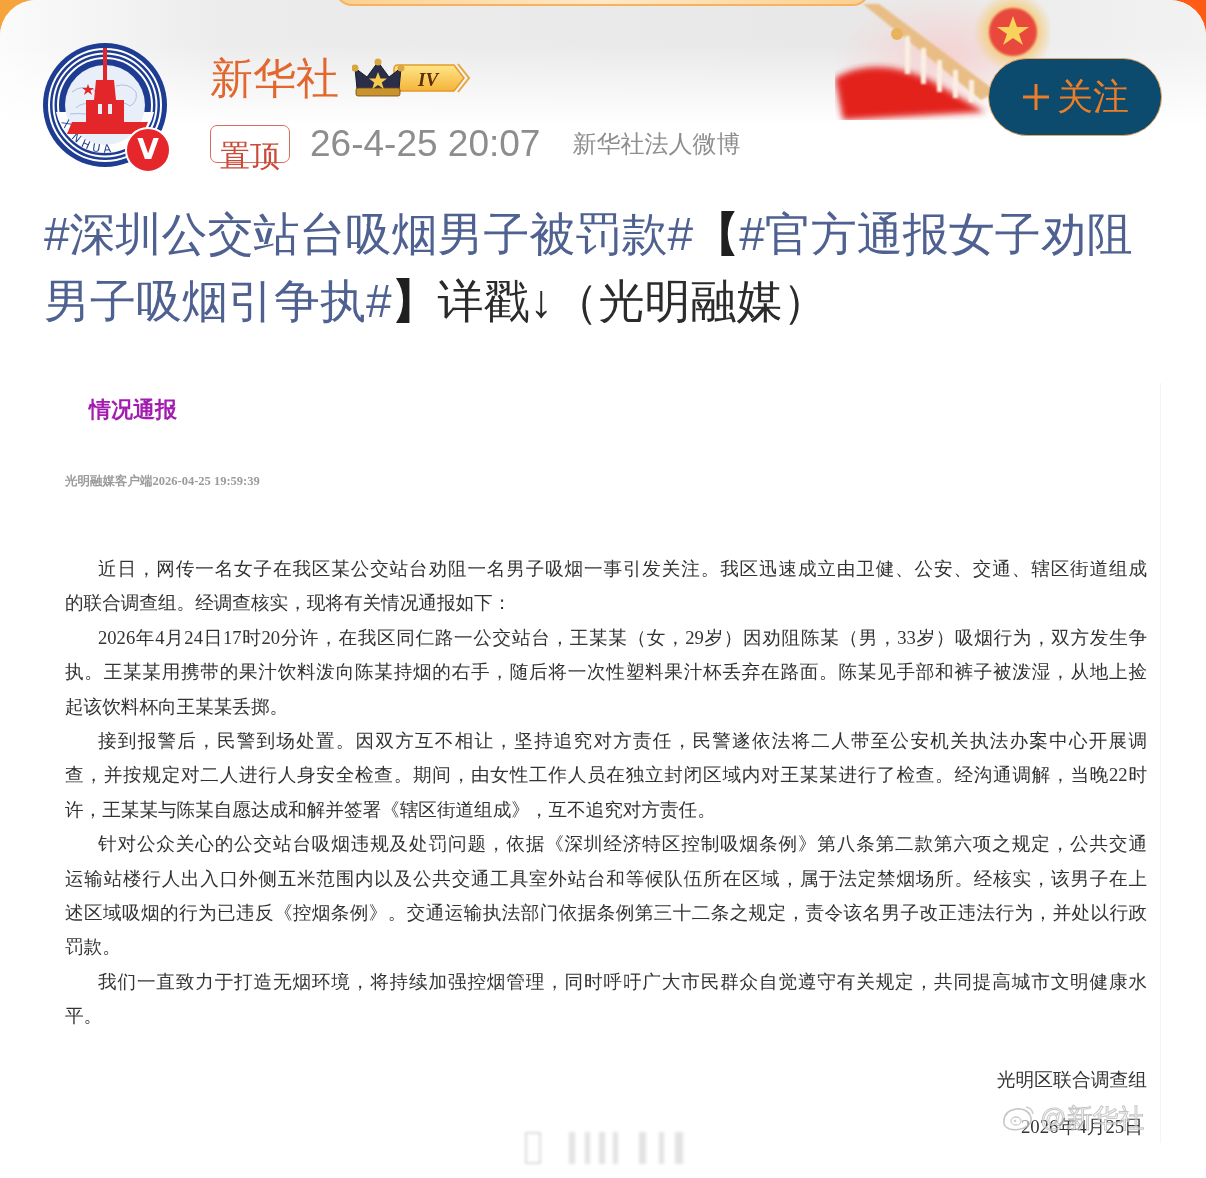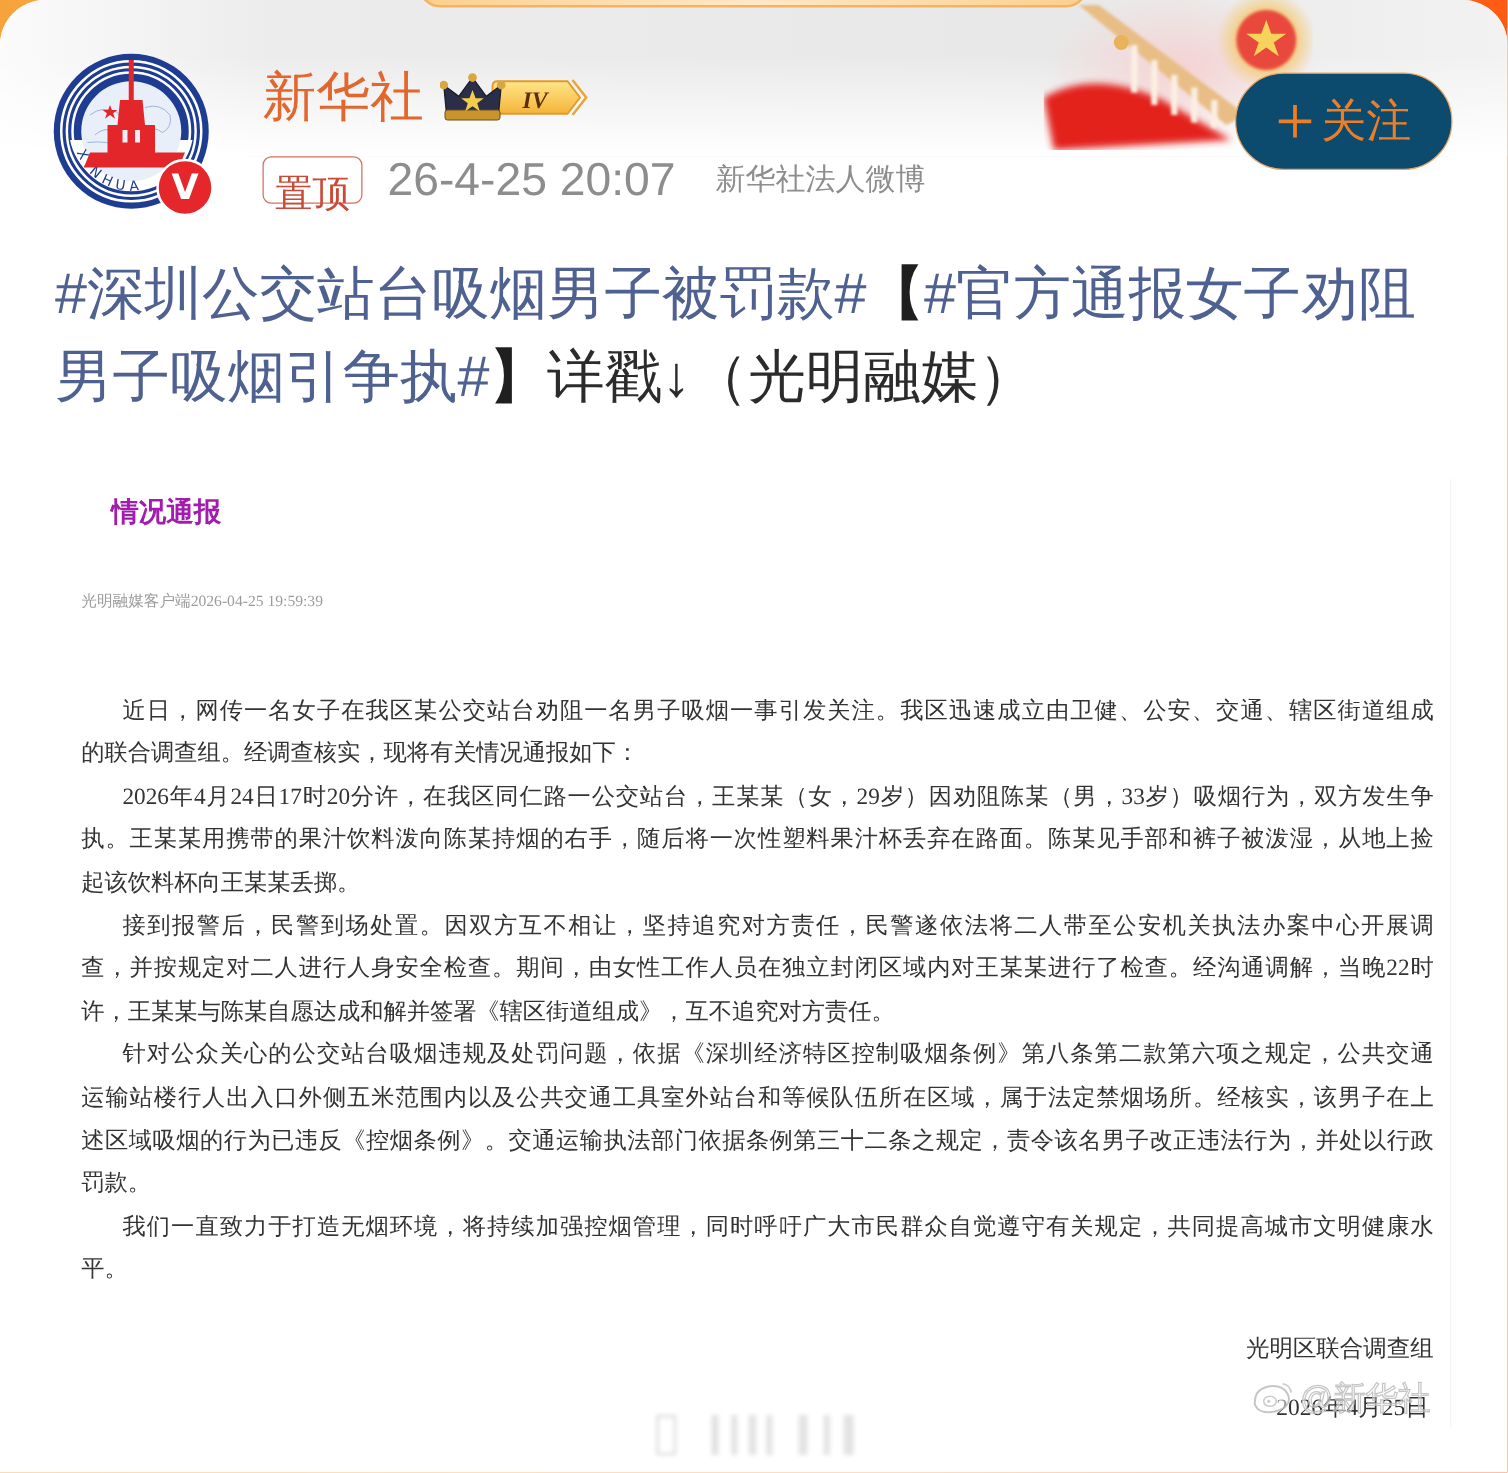--- a/index.html
+++ b/index.html
@@ -61,21 +61,21 @@
   .plain { color: #2b2b2b; }
 
   .doc { position: absolute; left: 40px; top: 345px; width: 1125px; height: 800px; background: #fff; }
   .doc-edge { position: absolute; right: 4px; top: 38px; width: 1px; height: 760px; background: #f4f4f4; }
   .doc-title {
     position: absolute; left: 25px; top: 52px; font-size: 22px; line-height: 26px;
     font-weight: bold; color: #a21caf; margin-left: 24px;
   }
   .doc-meta {
     position: absolute; left: 25px; top: 129px; font-size: 12.5px; line-height: 14px;
-    color: #9B9B9B; font-family: "Liberation Serif", sans-serif; white-space: nowrap;
+    color: #9B9B9B; font-family: "Liberation Serif", sans-serif; white-space: nowrap; font-weight: bold;
   }
   .doc-body {
     position: absolute; left: 25px; top: 207px; width: 1082px;
     font-family: "Liberation Serif", sans-serif; font-size: 18.6px; line-height: 34.4px; color: #333;
   }
   .doc-line { height: 34.4px; white-space: nowrap; }
   .doc-line.indent { padding-left: 33px; }
   .doc-line.full { text-align: justify; text-align-last: justify; }
   .doc-sign {
     position: absolute; right: 18px; font-family: "Liberation Serif", sans-serif;

